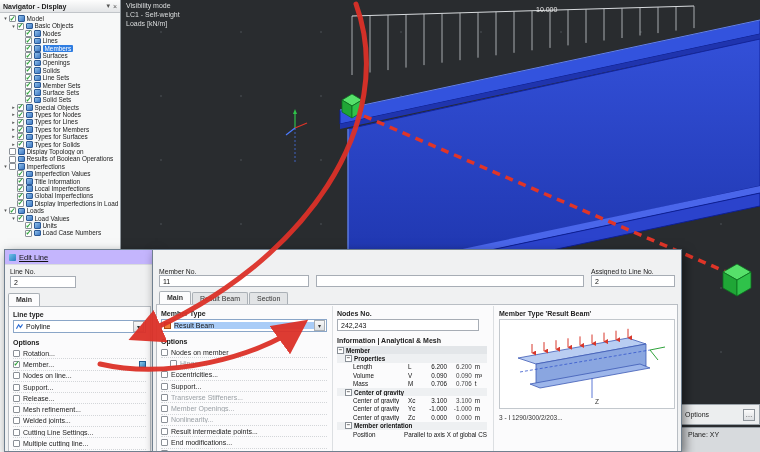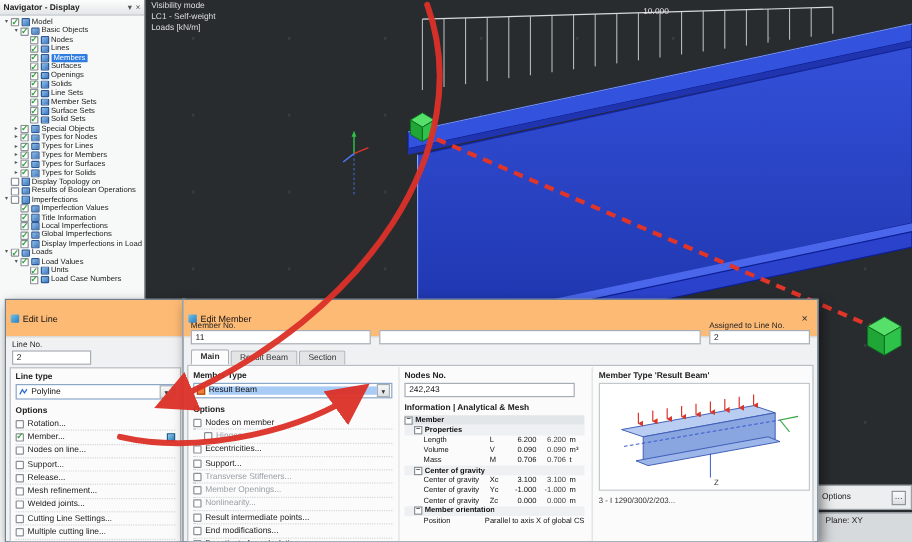--- a/index.html
+++ b/index.html
@@ -33,22 +33,22 @@
   .expander { width:7px; flex:none; text-align:center; font-size:5px; color:#555; line-height:7px; }
   .cb { width:7px; height:7px; border:1px solid #8b9097; background:#fff; flex:none; margin-right:2px; position:relative; border-radius:1px; }
   .cb.checked::after { content:"✓"; position:absolute; left:-0.5px; top:-2.5px; font-size:7.5px; color:#2fa33b; font-weight:bold; }
   .nav-ico { width:6.5px; height:6.5px; flex:none; margin-right:2px;
     background:linear-gradient(135deg,#8fc0ea,#3c77c2); border:1px solid #2c5a96; border-radius:1px; }
   .lbl { flex:none; line-height:7.4px; }
   .nav-row.selected .lbl { background:#2f7de1; color:#fff; padding:0 2px; border-radius:1px; }
 
   
   .win { position:absolute; background:#f0f1f2; border:1px solid #70808f; box-shadow:3px 4px 10px rgba(0,0,0,.5); overflow:hidden; }
-  .win-title { height:31px; background:#fdba74; border-bottom:1px solid #d9dcde; display:flex; align-items:center;
-    padding:0 4px; font-size:7.5px; color:#111; }
+  .win-title { height:15px; background:#c4b5fd; border-bottom:1px solid #d9dcde; display:flex; align-items:center;
+    padding:0 4px; font-size:7.5px; color:#111;text-decoration:underline; }
   .win-ico { width:7px; height:7px; margin-right:3px; background:linear-gradient(135deg,#6fc3e8,#2b7cc2); border-radius:1px; flex:none; }
   .sp { flex:1; }
   .close { width:13px; height:11px; text-align:center; font-size:9px; line-height:10px; color:#333; }
   .fld-label { font-size:6.8px; color:#222; margin:3px 0 1px; }
   .tin { background:#fff; border:1px solid #a7adb5; height:12px; font-size:7px; display:flex; align-items:center; padding:0 3px; color:#111; }
   .tabs { display:flex; gap:1px; padding:0 0 0 3px; align-items:flex-end; }
   .tab { font-size:7px; padding:2px 7px 0; height:12px; background:#e2e4e6; border:1px solid #aab0b6; border-bottom:none;
     color:#333; border-radius:2px 2px 0 0; white-space:nowrap; }
   .tab.active { background:#fcfcfd; font-weight:bold; height:13px; }
   .panel { position:absolute; background:#fbfbfc; border:1px solid #b9bec4; }
@@ -418,26 +418,20 @@
           </div>
           <div class="opt-row">
             <span class="cb"></span>
             <span class="opt-lbl">Multiple cutting line...</span>
           </div>
         </div>
     </div>
   </div>
 
   <div class="win" style="left:152px; top:249px; width:530px; height:203px; z-index:12;">
-    <div class="win-title">
-      <span class="win-ico"></span>
-      <span>Edit Member</span>
-      <span class="sp"></span>
-      <span class="close">×</span>
-    </div>
 
     <div class="fld-label" style="position:absolute; left:6px; top:15px;">Member No.</div>
     <div class="tin" style="position:absolute; left:6px; top:25px; width:150px;">11</div>
     <div class="tin" style="position:absolute; left:163px; top:25px; width:268px;"></div>
     <div class="fld-label" style="position:absolute; left:438px; top:15px;">Assigned to Line No.</div>
     <div class="tin" style="position:absolute; left:438px; top:25px; width:84px;">2</div>
 
     <div class="tabs" style="position:absolute; left:3px; top:41px;">
       <div class="tab active">Main</div>
       <div class="tab">Result Beam</div>

